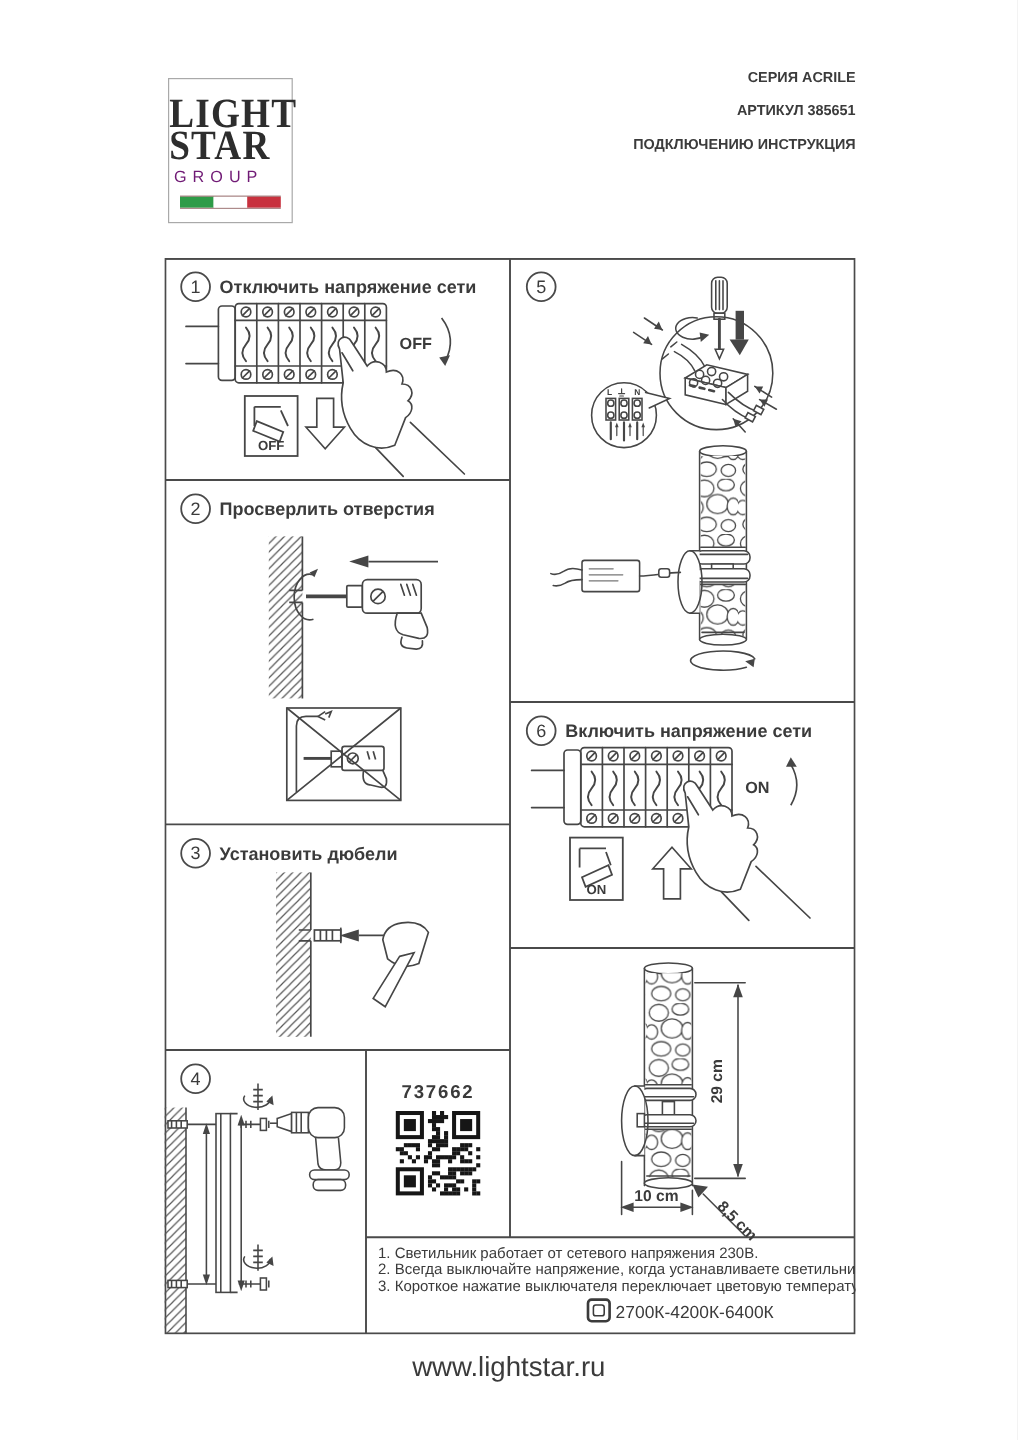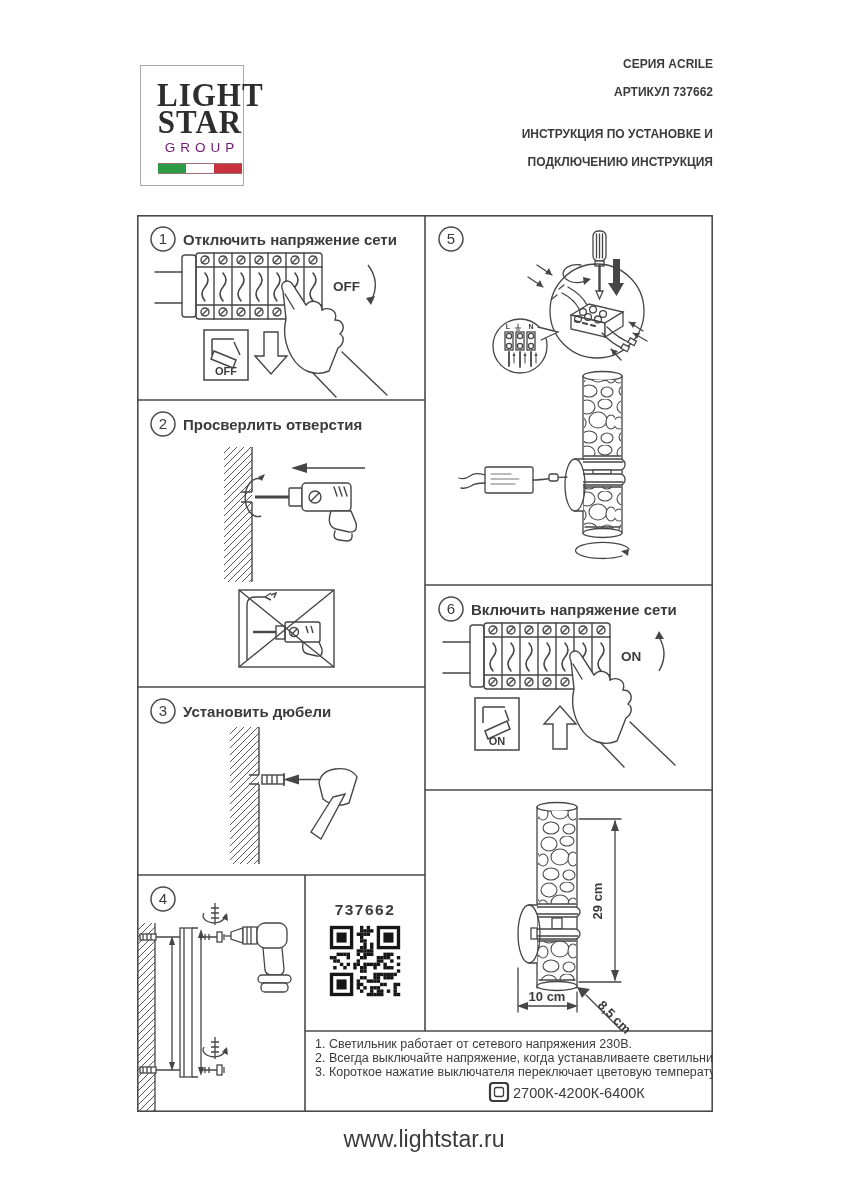--- a/index.html
+++ b/index.html
@@ -1,20 +1,20 @@
 <!DOCTYPE html>
 <html><head>
 <meta charset="utf-8">
 <style>
   html,body{margin:0;padding:0;background:#e8e8e8;}
   .sheet{position:relative;width:848px;height:1200px;background:#ffffff;margin:0 auto;
          font-family:"Liberation Sans",sans-serif;color:#3b3b3b;overflow:hidden;}
   
   .logo{position:absolute;left:140px;top:65px;width:104px;height:121px;
-        border:1.5px solid #a9a9a9;box-sizing:border-box;text-align:center;background:#fff;padding-left:16px;}
+        border:1.5px solid #a9a9a9;box-sizing:border-box;text-align:left;background:#fff;}
   .logo-word{font-family:"Liberation Serif","DejaVu Serif",serif;font-weight:700;
              font-size:31px;line-height:27px;letter-spacing:1px;color:#2d2d2d;
              transform:scaleY(1.12);transform-origin:top center;}
   .logo-word.first{margin-top:13px;}
   .logo-group{font-size:13.5px;letter-spacing:5px;color:#701a75;margin-top:7px;margin-left:4px;}
   .logo-flag{width:84px;height:9px;margin:8px auto 0;display:flex;
              border-top:1.5px solid #9a6f6f;border-bottom:1.5px solid #9a6f6f;box-sizing:content-box;}
   .logo-flag span{flex:1;}
   .hdr{position:absolute;right:135px;top:50px;text-align:right;font-weight:700;color:#3b3b3b;}
   .hdr .line{font-size:12px;line-height:28px;}
@@ -38,22 +38,21 @@
     <div class="logo-group">GROUP</div>
     <div class="logo-flag">
       <span style="background:#2e9b47"></span>
         <span style="background:#ffffff"></span>
         <span style="background:#c8313e"></span>
     </div>
   </div>
 
   <div class="hdr">
     <div class="line">СЕРИЯ ACRILE</div>
-    <div class="line">АРТИКУЛ 737662</div>
-    <div class="line title">ИНСТРУКЦИЯ ПО УСТАНОВКЕ И</div>
+    <div class="line">АРТИКУЛ 385651</div>
     <div class="line">ПОДКЛЮЧЕНИЮ ИНСТРУКЦИЯ</div>
   </div>
 
   <svg class="grid" width="576" height="897" viewBox="0 0 576 897">
     <defs>
       <pattern id="hatch" width="7" height="7" patternUnits="userSpaceOnUse">
         <path d="M-1,8 L8,-1 M-1,1 L1,-1 M6,8 L8,6" stroke="#555" stroke-width="1" fill="none"></path>
       </pattern>
       <pattern id="pebbles" width="38" height="46" patternUnits="userSpaceOnUse">
         <g stroke="#4a4a4a" stroke-width="1.1" fill="#fff">

